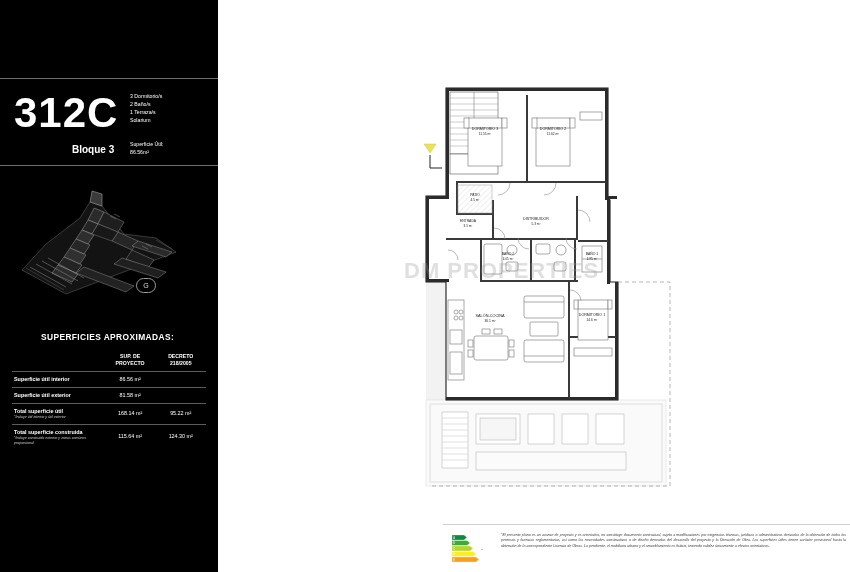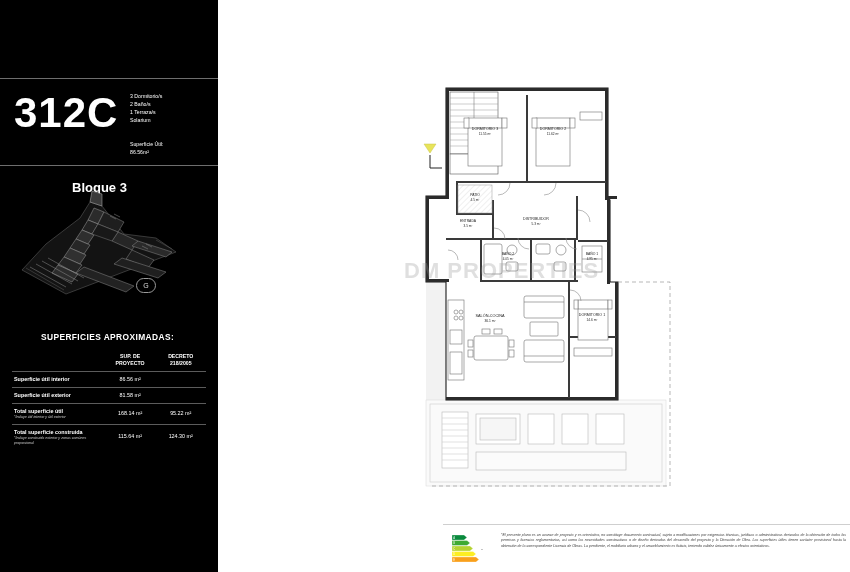--- a/index.html
+++ b/index.html
@@ -36,24 +36,23 @@
     font-size: 42px;
     font-weight: bold;
     letter-spacing: 1px;
     line-height: 1;
     color: #ffffff;
   }
   .block-label {
     position: absolute;
     left: 72px;
     top: 144px;
-    font-size: 13px;
+    font-size: 10px;
     font-weight: bold;
     color: #ffffff;
-    margin-top: 36px;
   }
   .specs {
     position: absolute;
     left: 130px;
     top: 92px;
     font-size: 5.2px;
     line-height: 1.55;
     color: #ffffff;
   }
   .specs div { white-space: nowrap; }

